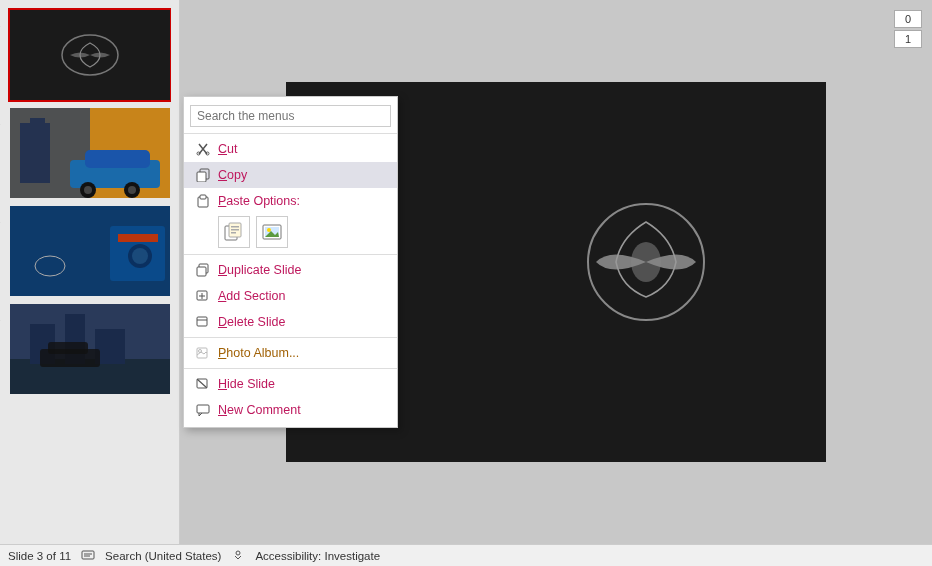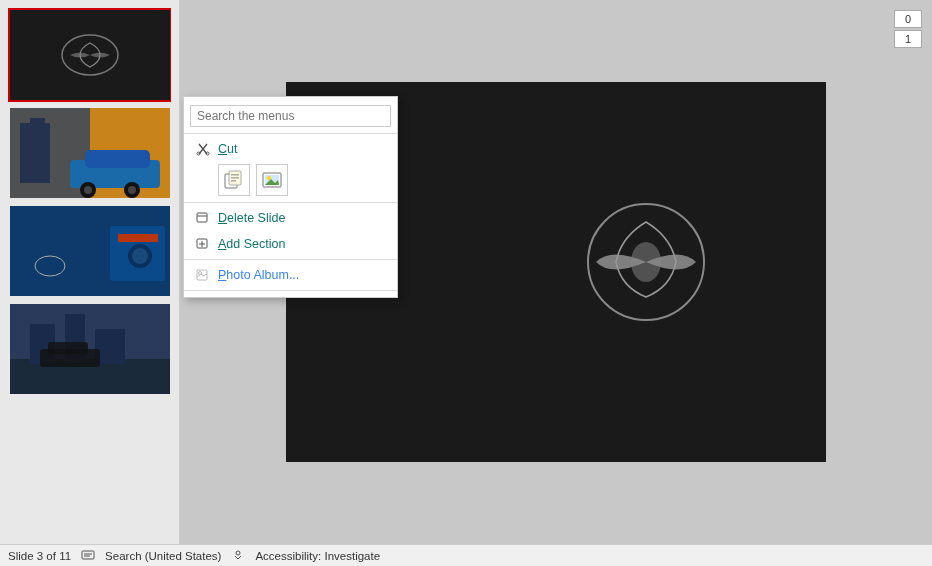--- a/index.html
+++ b/index.html
@@ -168,27 +168,27 @@
       height: 18px;
       margin-right: 6px;
       display: flex;
       align-items: center;
       justify-content: center;
       font-size: 13px;
       flex-shrink: 0;
     }
     .menu-item-label {
       font-size: 12.5px;
-      color: #0f766e;
+      color: #be185d;
     }
     .menu-item-label u {
       text-decoration: underline;
     }
     .menu-item.disabled .menu-item-label {
-      color: #3b82f6;
+      color: #a16207;
     }
     .menu-item-arrow {
       position: absolute;
       right: 8px;
       font-size: 10px;
       color: #666;
     }
     
     .paste-section {
       padding: 2px 10px 4px 34px;
@@ -341,22 +341,40 @@
       <svg width="14" height="14" viewBox="0 0 14 14">
           <path d="M3 2 L7 7 L3 12 M11 2 L7 7 L11 12" stroke="#555" stroke-width="1.5" fill="none"></path>
           <circle cx="2.5" cy="11.5" r="1.5" fill="none" stroke="#555" stroke-width="1"></circle>
           <circle cx="11.5" cy="11.5" r="1.5" fill="none" stroke="#555" stroke-width="1"></circle>
         </svg>
     </div>
     <span class="menu-item-label"><u>C</u>ut</span>
   </div>
 
   
-
-  
+  <div class="menu-item highlighted">
+    <div class="menu-item-icon">
+      <svg width="14" height="14" viewBox="0 0 14 14">
+          <rect x="4" y="1" width="9" height="10" rx="1" fill="none" stroke="#555" stroke-width="1"></rect>
+          <rect x="1" y="4" width="9" height="10" rx="1" fill="white" stroke="#555" stroke-width="1"></rect>
+        </svg>
+    </div>
+    <span class="menu-item-label"><u>C</u>opy</span>
+  </div>
+
+  
+  <div class="menu-item">
+    <div class="menu-item-icon">
+      <svg width="14" height="14" viewBox="0 0 14 14">
+          <rect x="2" y="3" width="10" height="10" rx="1" fill="none" stroke="#555" stroke-width="1"></rect>
+          <rect x="4" y="1" width="6" height="4" rx="1" fill="white" stroke="#555" stroke-width="1"></rect>
+        </svg>
+    </div>
+    <span class="menu-item-label"><u>P</u>aste Options:</span>
+  </div>
 
   
   <div class="paste-section">
     <div class="paste-icon-btn" title="Keep Source Formatting">
       <svg width="22" height="22" viewBox="0 0 22 22">
         <rect x="2" y="5" width="12" height="14" rx="1" fill="none" stroke="#777" stroke-width="1"></rect>
         <rect x="6" y="2" width="12" height="14" rx="1" fill="#fff8dc" stroke="#aaa" stroke-width="1"></rect>
         <rect x="8" y="5" width="8" height="1.5" fill="#aaa"></rect>
         <rect x="8" y="8" width="8" height="1.5" fill="#aaa"></rect>
         <rect x="8" y="11" width="5" height="1.5" fill="#aaa"></rect>
@@ -370,44 +388,53 @@
         <polygon points="4,16 10,10 14,14 17,11 18,16" fill="#5a9a40"></polygon>
       </svg>
     </div>
   </div>
 
   <div class="menu-separator"></div>
 
   
 
   
-
-  
-  <div class="menu-item">
-    <div class="menu-item-icon">
-      <svg width="14" height="14" viewBox="0 0 14 14">
-          <rect x="1" y="2" width="10" height="9" rx="1" fill="none" stroke="#555" stroke-width="1"></rect>
-          <line x1="1" y1="5" x2="11" y2="5" stroke="#555" stroke-width="1"></line>
-        </svg>
-    </div>
-    <span class="menu-item-label"><u>D</u>elete Slide</span>
+  <div class="menu-item">
+    <div class="menu-item-icon">
+      <svg width="14" height="14" viewBox="0 0 14 14">
+          <rect x="3" y="1" width="9" height="9" rx="1" fill="none" stroke="#555" stroke-width="1"></rect>
+          <rect x="1" y="4" width="9" height="9" rx="1" fill="white" stroke="#555" stroke-width="1"></rect>
+        </svg>
+    </div>
+    <span class="menu-item-label"><u>D</u>uplicate Slide</span>
   </div>
 
   
   <div class="menu-item">
     <div class="menu-item-icon">
       <svg width="14" height="14" viewBox="0 0 14 14">
           <rect x="1" y="2" width="10" height="9" rx="1" fill="none" stroke="#555" stroke-width="1"></rect>
           <line x1="3" y1="7" x2="9" y2="7" stroke="#555" stroke-width="1"></line>
           <line x1="6" y1="4" x2="6" y2="10" stroke="#555" stroke-width="1"></line>
         </svg>
     </div>
     <span class="menu-item-label"><u>A</u>dd Section</span>
   </div>
 
+  
+  <div class="menu-item">
+    <div class="menu-item-icon">
+      <svg width="14" height="14" viewBox="0 0 14 14">
+          <rect x="1" y="2" width="10" height="9" rx="1" fill="none" stroke="#555" stroke-width="1"></rect>
+          <line x1="1" y1="5" x2="11" y2="5" stroke="#555" stroke-width="1"></line>
+        </svg>
+    </div>
+    <span class="menu-item-label"><u>D</u>elete Slide</span>
+  </div>
+
   <div class="menu-separator"></div>
 
   
 
   
 
   
 
   
   <div class="menu-item disabled">
@@ -417,22 +444,40 @@
           <circle cx="4" cy="5" r="1.5" fill="none" stroke="#bbb" stroke-width="1"></circle>
           <polyline points="1,9 5,6 8,8 10,6 11,7" fill="none" stroke="#bbb" stroke-width="1"></polyline>
         </svg>
     </div>
     <span class="menu-item-label"><u>P</u>hoto Album...</span>
   </div>
 
   <div class="menu-separator"></div>
 
   
-
-  
+  <div class="menu-item">
+    <div class="menu-item-icon">
+      <svg width="14" height="14" viewBox="0 0 14 14">
+          <rect x="1" y="2" width="10" height="9" rx="1" fill="none" stroke="#555" stroke-width="1"></rect>
+          <line x1="1" y1="2" x2="11" y2="11" stroke="#555" stroke-width="1.2"></line>
+        </svg>
+    </div>
+    <span class="menu-item-label"><u>H</u>ide Slide</span>
+  </div>
+
+  
+  <div class="menu-item">
+    <div class="menu-item-icon">
+      <svg width="14" height="14" viewBox="0 0 14 14">
+          <rect x="1" y="2" width="12" height="8" rx="1" fill="none" stroke="#555" stroke-width="1"></rect>
+          <polyline points="3,10 3,13 6,10" fill="none" stroke="#555" stroke-width="1"></polyline>
+        </svg>
+    </div>
+    <span class="menu-item-label"><u>N</u>ew Comment</span>
+  </div>
 </div>
 
 <div class="status-bar">
   <span class="status-bar-item">Slide 3 of 11</span>
   <span class="status-bar-item" title="Notes">
     <svg width="14" height="12" viewBox="0 0 14 12">
         <rect x="1" y="1" width="12" height="8" rx="1" fill="none" stroke="#555" stroke-width="1"></rect>
         <line x1="3" y1="4" x2="11" y2="4" stroke="#555" stroke-width="1"></line>
         <line x1="3" y1="6" x2="9" y2="6" stroke="#555" stroke-width="1"></line>
       </svg>

